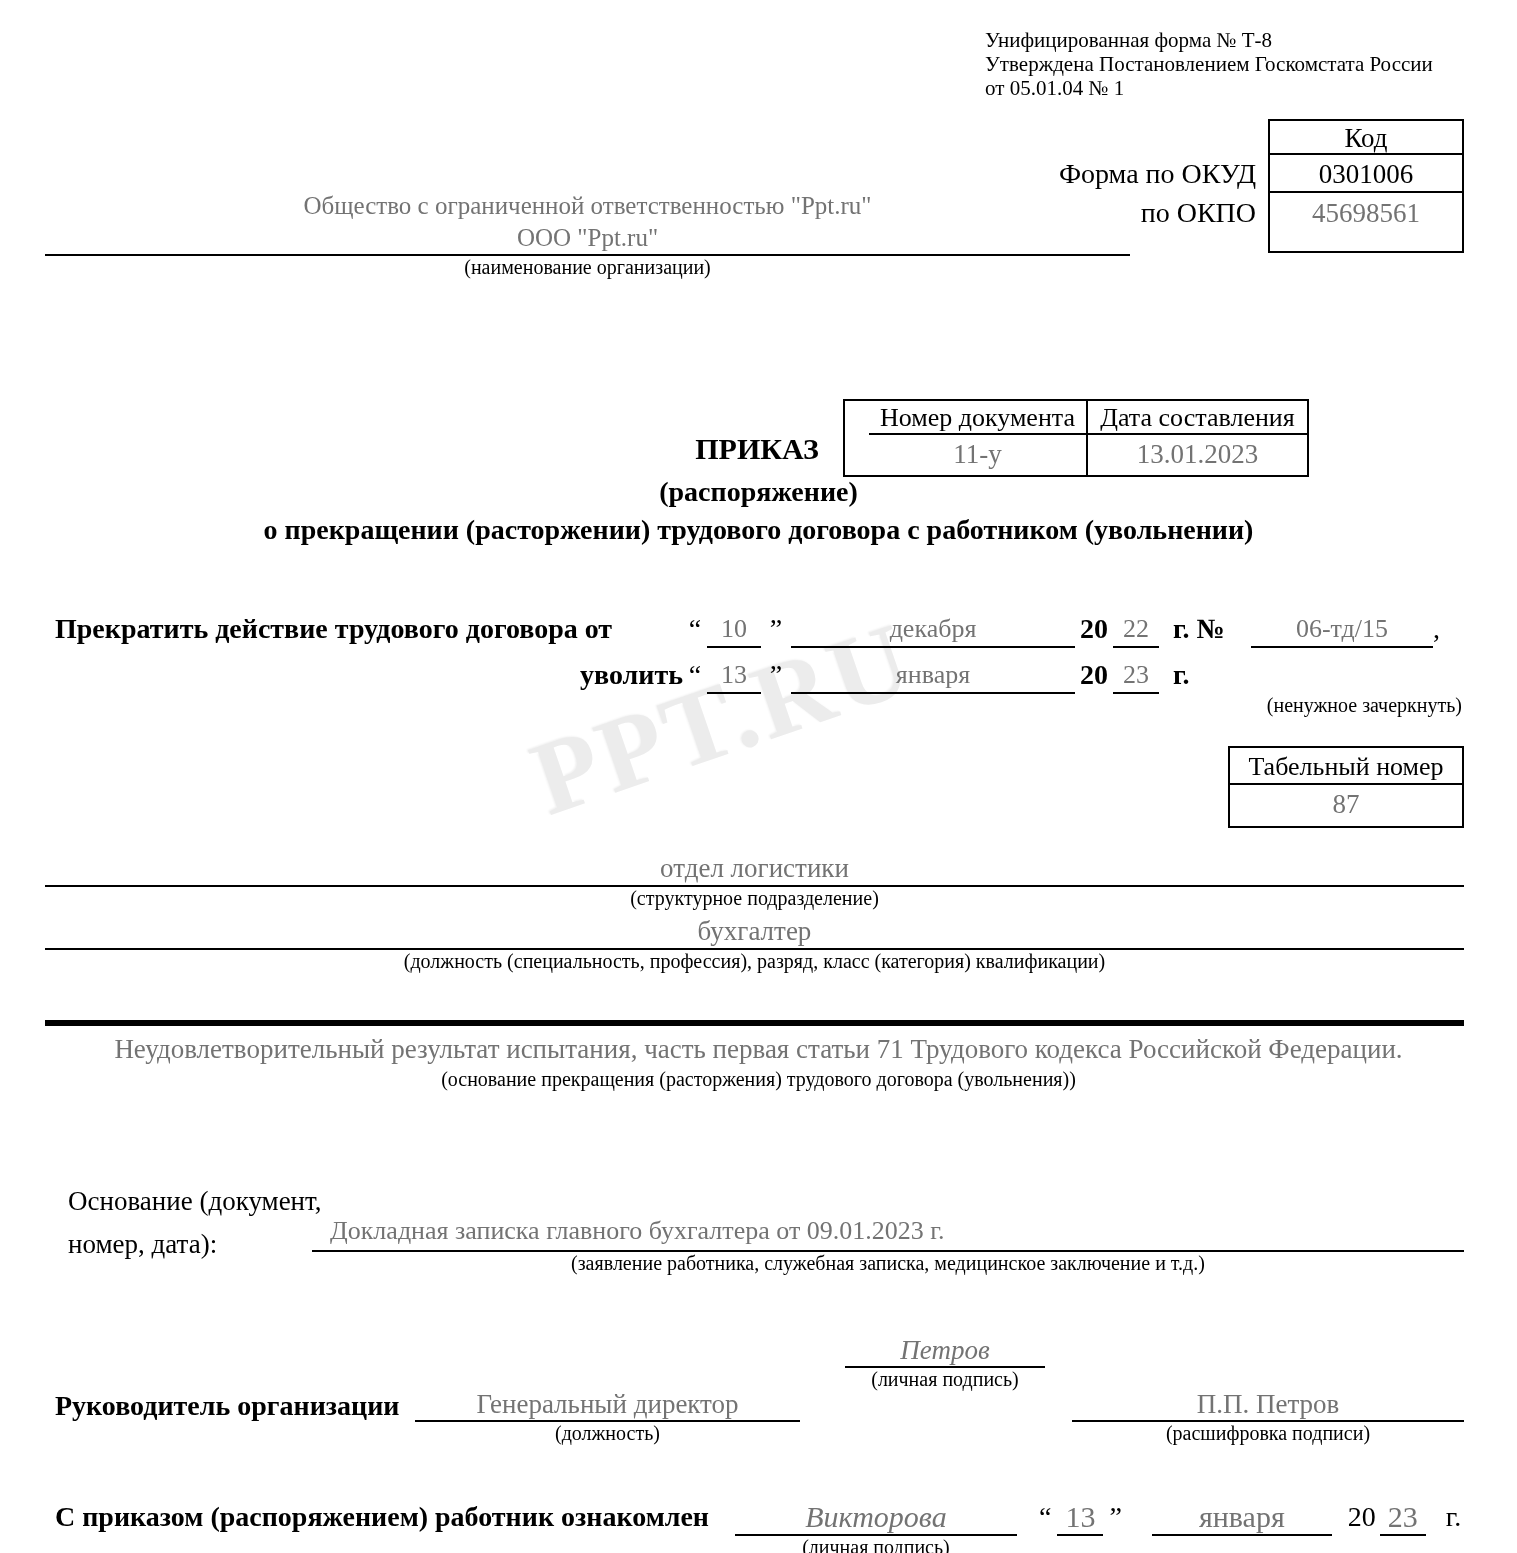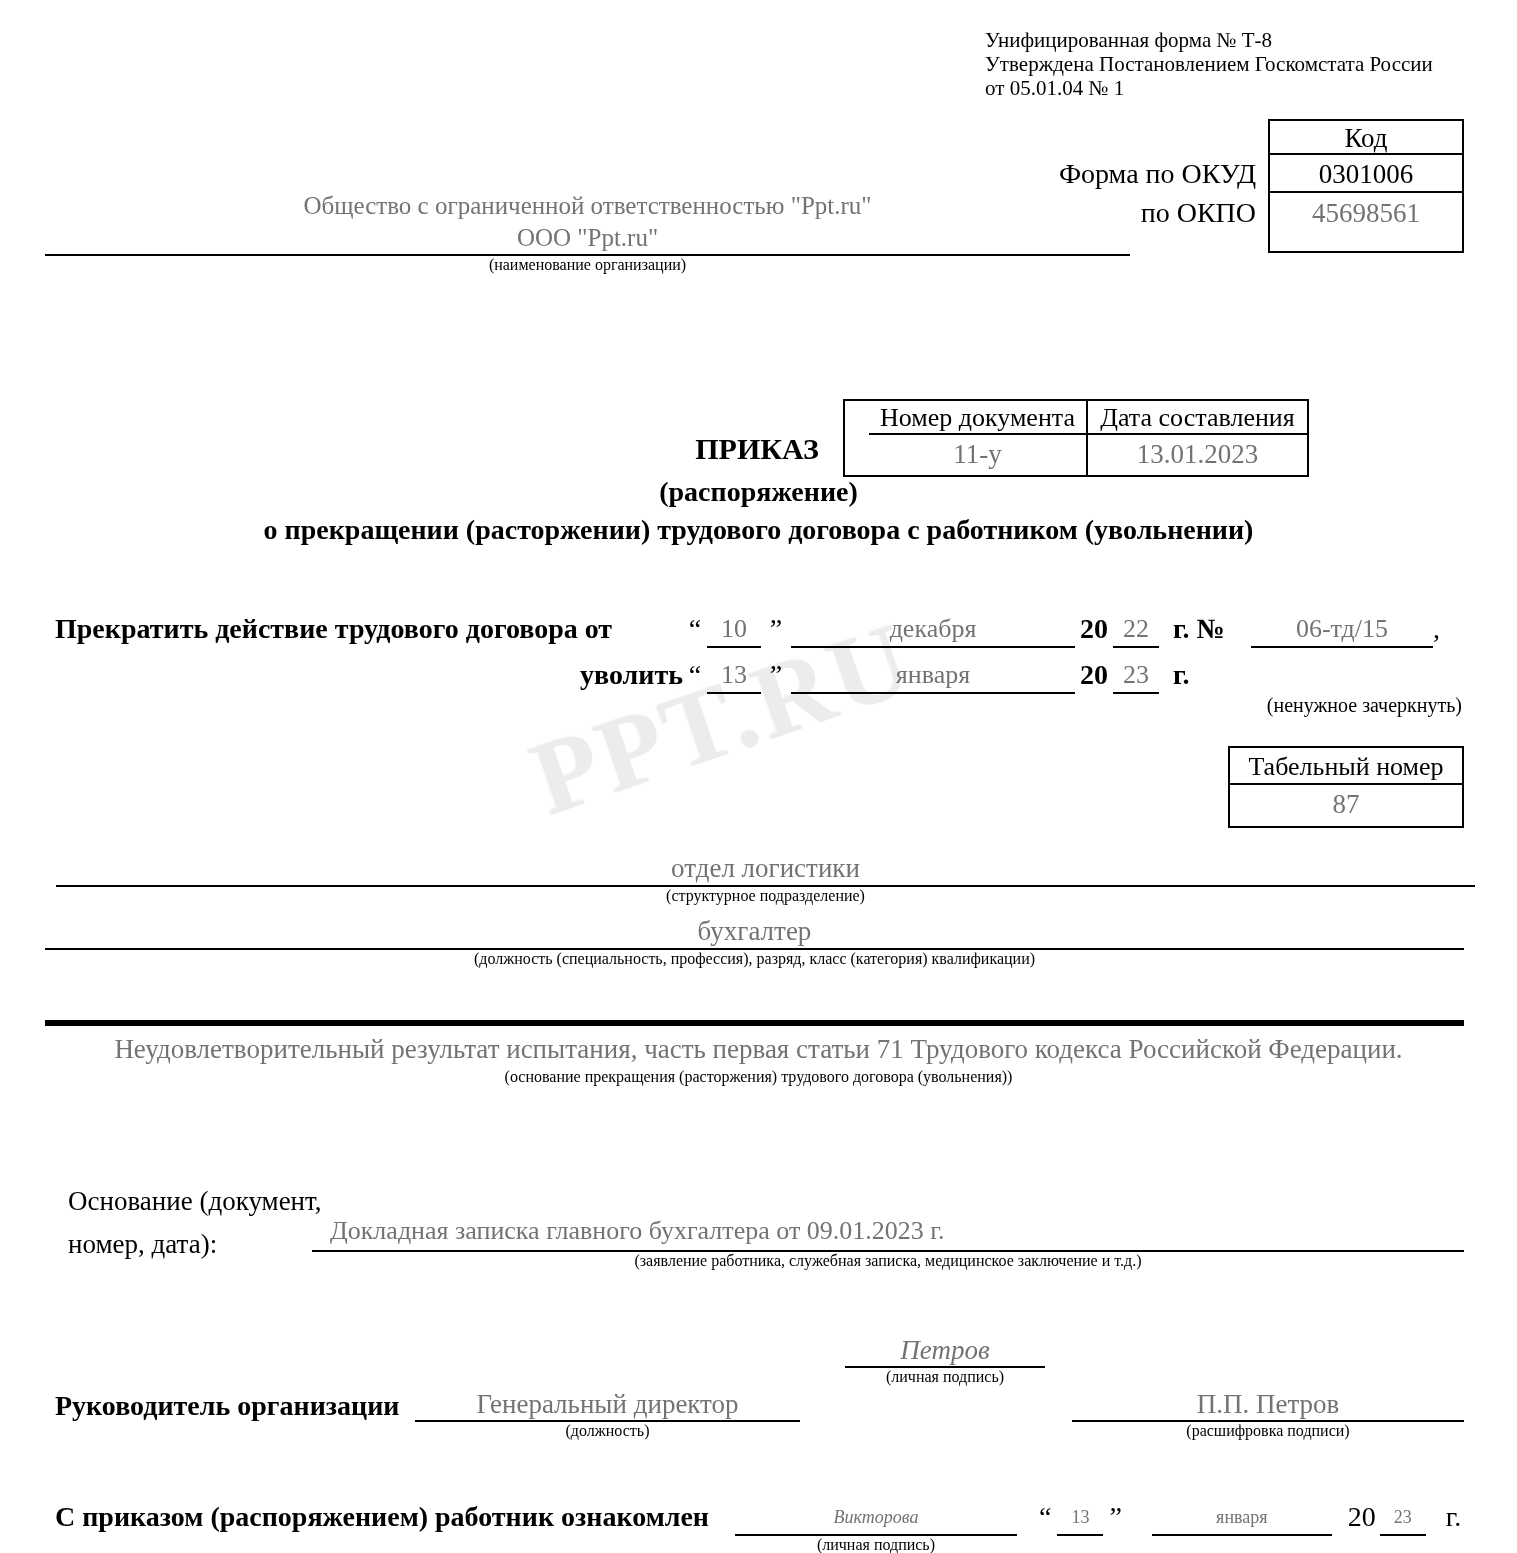--- a/index.html
+++ b/index.html
@@ -8,21 +8,21 @@
     position:relative; width:1517px; height:1553px; background:#fff;
     font-family:"Liberation Serif", serif; color:#000; overflow:hidden;
   }
   .abs { position:absolute; }
   .red { color:#737373; }
   .bold { font-weight:bold; }
   .italic { font-style:italic; }
   .center { text-align:center; }
   .right { text-align:right; }
   .ul { border-bottom:2px solid #000; }
-  .caption { font-size:16px; text-align:center; color:#000; }
+  .caption { font-size:20px; text-align:center; color:#000; }
 
   
   .forminfo { left:985px; top:28px; width:500px; font-size:21px; line-height:24px; }
 
   
   .codebox { left:1268px; top:119px; width:196px; border:2px solid #000; font-size:27px; }
   .cb-row { text-align:center; }
   .cb-title { height:34px; line-height:34px; border-bottom:2px solid #000; }
   .cb-okud  { height:38px; line-height:38px; border-bottom:2px solid #000; }
   .cb-okpo  { height:58px; line-height:40px; }
@@ -83,21 +83,21 @@
   .basis-val { font-size:26px; line-height:38px; padding-left:18px; }
 
   
   .sig-label { font-size:28px; font-weight:bold; }
   .sigcell .sline { height:36px; line-height:36px; text-align:center; font-size:27px; border-bottom:2px solid #000; }
 
   
   .ack { left:55px; top:1498px; width:1430px; display:flex; align-items:flex-start; font-size:28px; }
   .ack .plain { height:38px; line-height:38px; }
   .ack .cell { display:flex; flex-direction:column; }
-  .ack .line { height:38px; line-height:38px; text-align:center; font-size:18px; }
+  .ack .line { height:38px; line-height:38px; text-align:center; font-size:30px; }
 </style>
 </head>
 <body>
 
 <div class="page">
 
   <div class="abs watermark">PPT.RU</div>
 
   <div class="abs forminfo">
     <div>Унифицированная форма № Т-8</div>
@@ -164,21 +164,21 @@
   </div>
 
   <div class="abs strikenote">(ненужное зачеркнуть)</div>
 
   <div class="abs tabbox">
     <div class="tb-head">Табельный номер</div>
     <div class="tb-val red">87</div>
   </div>
 
 
-  <div class="abs fieldblock" style="left:56px;top:851px;width:1419px;">
+  <div class="abs fieldblock" style="left:45px;top:851px;width:1419px;">
     <div class="fb-val red ul">отдел логистики</div>
     <div class="caption">(структурное подразделение)</div>
   </div>
 
   <div class="abs fieldblock" style="left:45px;top:914px;width:1419px;">
     <div class="fb-val red ul">бухгалтер</div>
     <div class="caption">(должность (специальность, профессия), разряд, класс (категория) квалификации)</div>
   </div>
 
   <div class="abs thickline"></div>

